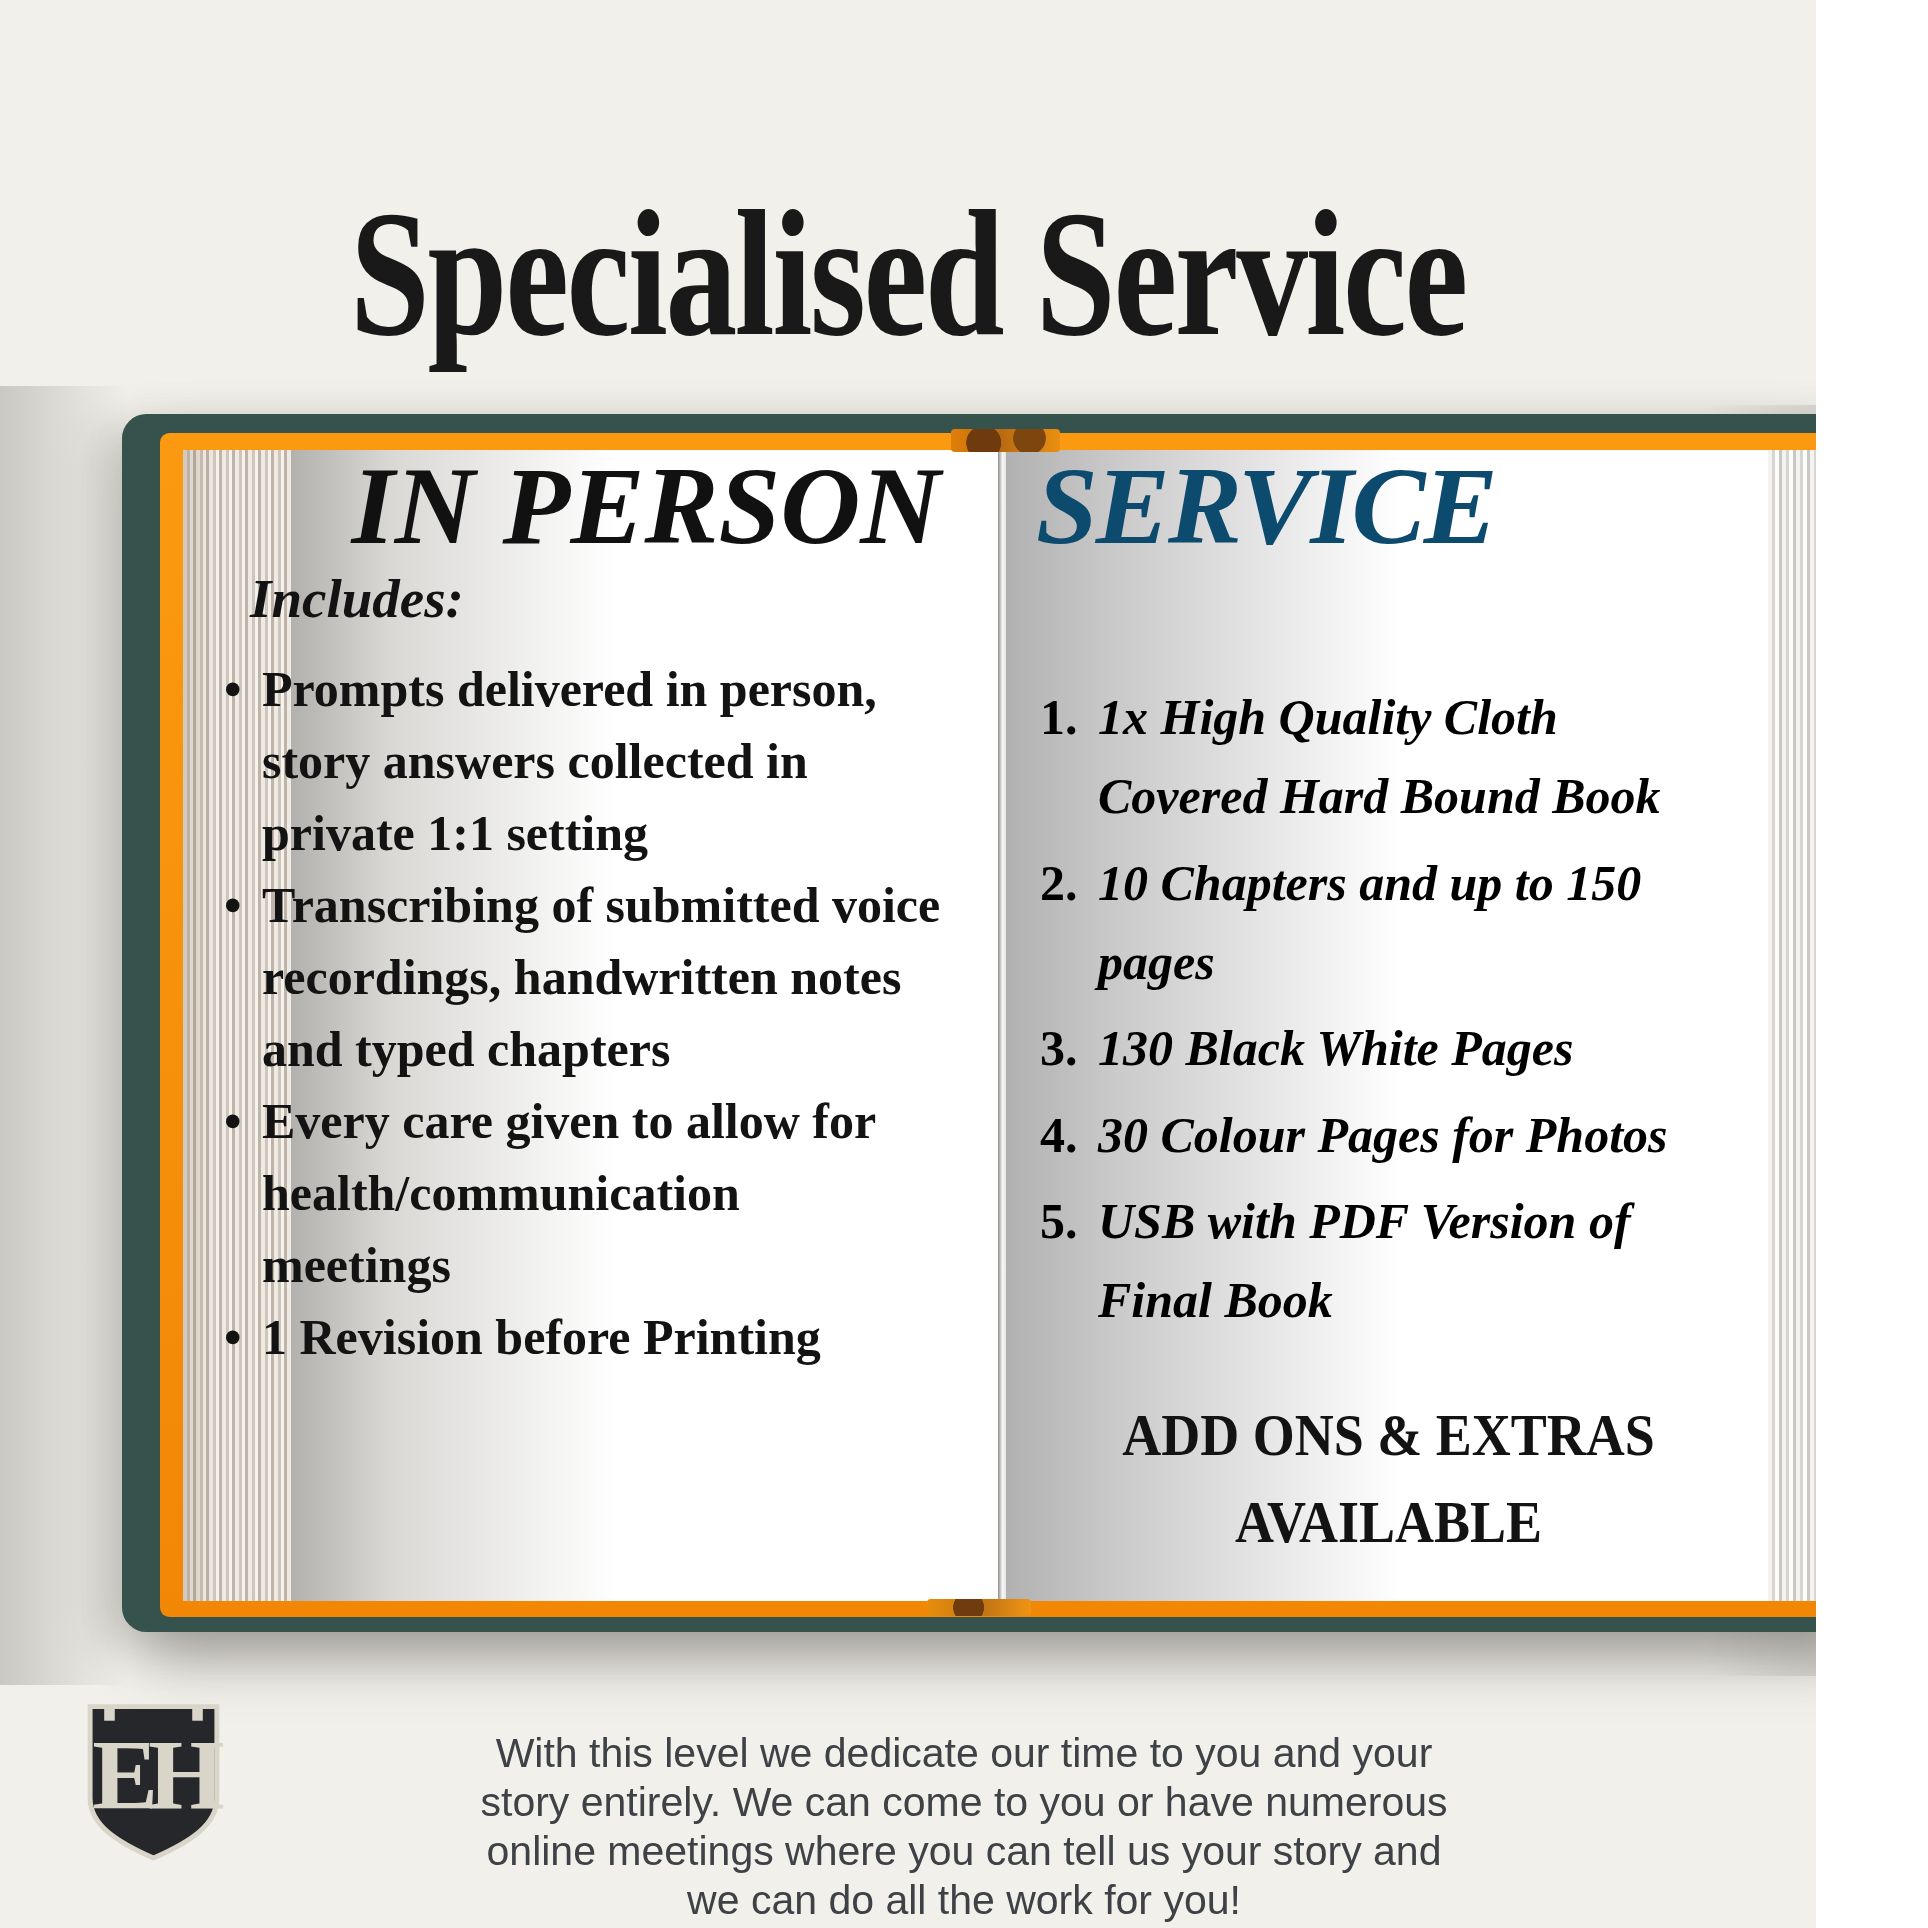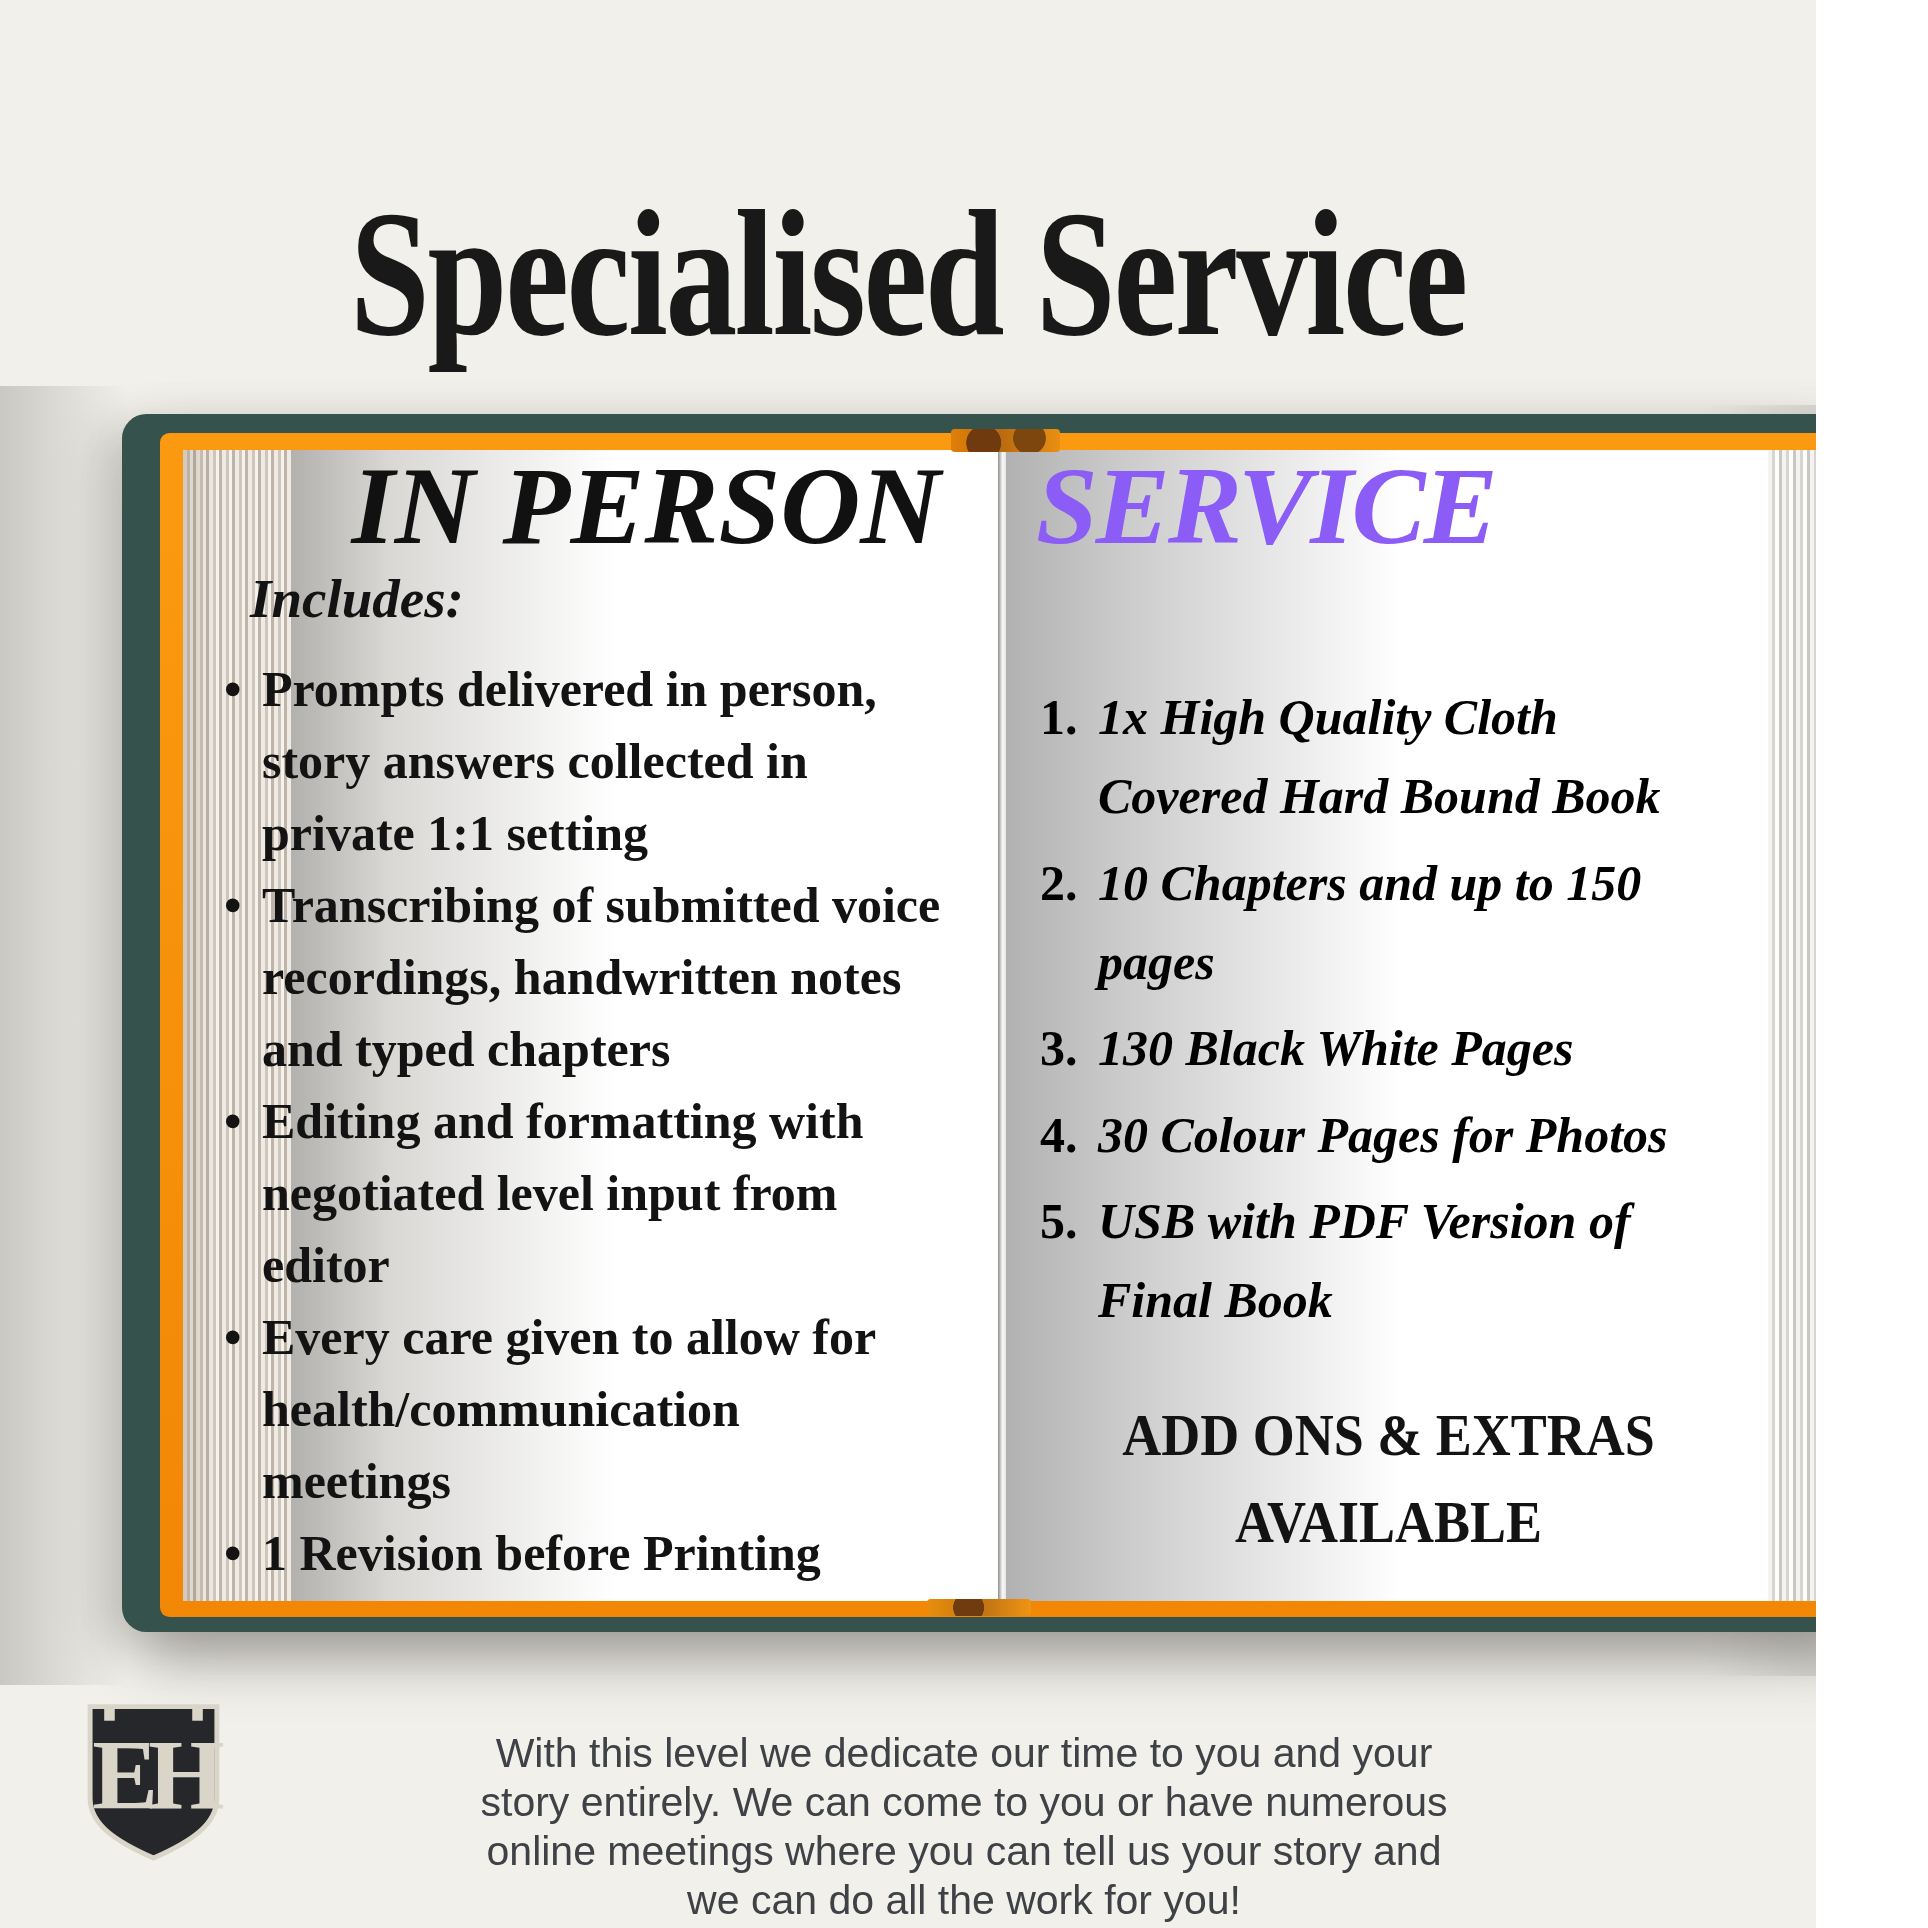--- a/index.html
+++ b/index.html
@@ -42,21 +42,21 @@
     background:radial-gradient(circle at 30% 60%,#6e3a0e 0 22%,rgba(0,0,0,0) 23%),
                radial-gradient(circle at 72% 40%,#7d460f 0 20%,rgba(0,0,0,0) 21%),
                linear-gradient(90deg,#e07f08,#b86a10 45%,#e98f12);}
   .ribbon-bottom{position:absolute;left:805px;top:1185px;width:104px;height:17px;border-radius:3.8px;
     background:radial-gradient(circle at 40% 50%,#703c0f 0 24%,rgba(0,0,0,0) 25%),
                linear-gradient(90deg,#e88d0c,#c27413 55%,#ef9414);}
   
   .h-left{position:absolute;left:292px;top:448px;width:708px;text-align:center;
     font-size:111px;line-height:1.05;font-style:italic;font-weight:700;color:#111;white-space:nowrap;}
   .h-right{position:absolute;left:1036px;top:448px;font-size:111px;line-height:1.05;
-    font-style:italic;font-weight:700;color:#8b5cf6;white-space:nowrap;letter-spacing:-1.9px;}
+    font-style:italic;font-weight:700;color:#0c4a6e;white-space:nowrap;letter-spacing:-1.9px;}
   .includes{position:absolute;left:250px;top:567px;font-size:55px;font-style:italic;
     font-weight:700;color:#131313;}
   .blist{position:absolute;left:224px;top:653px;width:782px;list-style:none;margin:0;padding:0;
     font-size:50px;font-weight:700;line-height:72px;color:#131313;}
   .blist li{position:relative;padding-left:38px;white-space:pre-line;}
   .blist li::before{content:"\2022";position:absolute;left:0;top:0;}
   .svc-list{position:absolute;left:1040px;top:678px;width:650px;list-style:none;margin:0;padding:0;
     counter-reset:svc;font-size:50px;font-style:italic;font-weight:700;line-height:79px;color:#000000;}
   .svc-list li{position:relative;padding-left:58px;margin-bottom:7.5px;white-space:pre-line;counter-increment:svc;}
   .svc-list li::before{content:counter(svc) ".";position:absolute;left:0;top:0;
@@ -96,23 +96,20 @@
 
   <div class="includes">Includes:</div>
 
   <ul class="blist">
     <li>Prompts delivered in person,
 story answers collected in
 private 1:1 setting</li>
     <li>Transcribing of submitted voice
 recordings, handwritten notes
 and typed chapters</li>
-    <li>Editing and formatting with
-negotiated level input from
-editor</li>
     <li>Every care given to allow for
 health/communication
 meetings</li>
     <li>1 Revision before Printing</li>
   </ul>
 
   <ol class="svc-list">
     <li>1x High Quality Cloth
 Covered Hard Bound Book</li>
     <li>10 Chapters and up to 150

